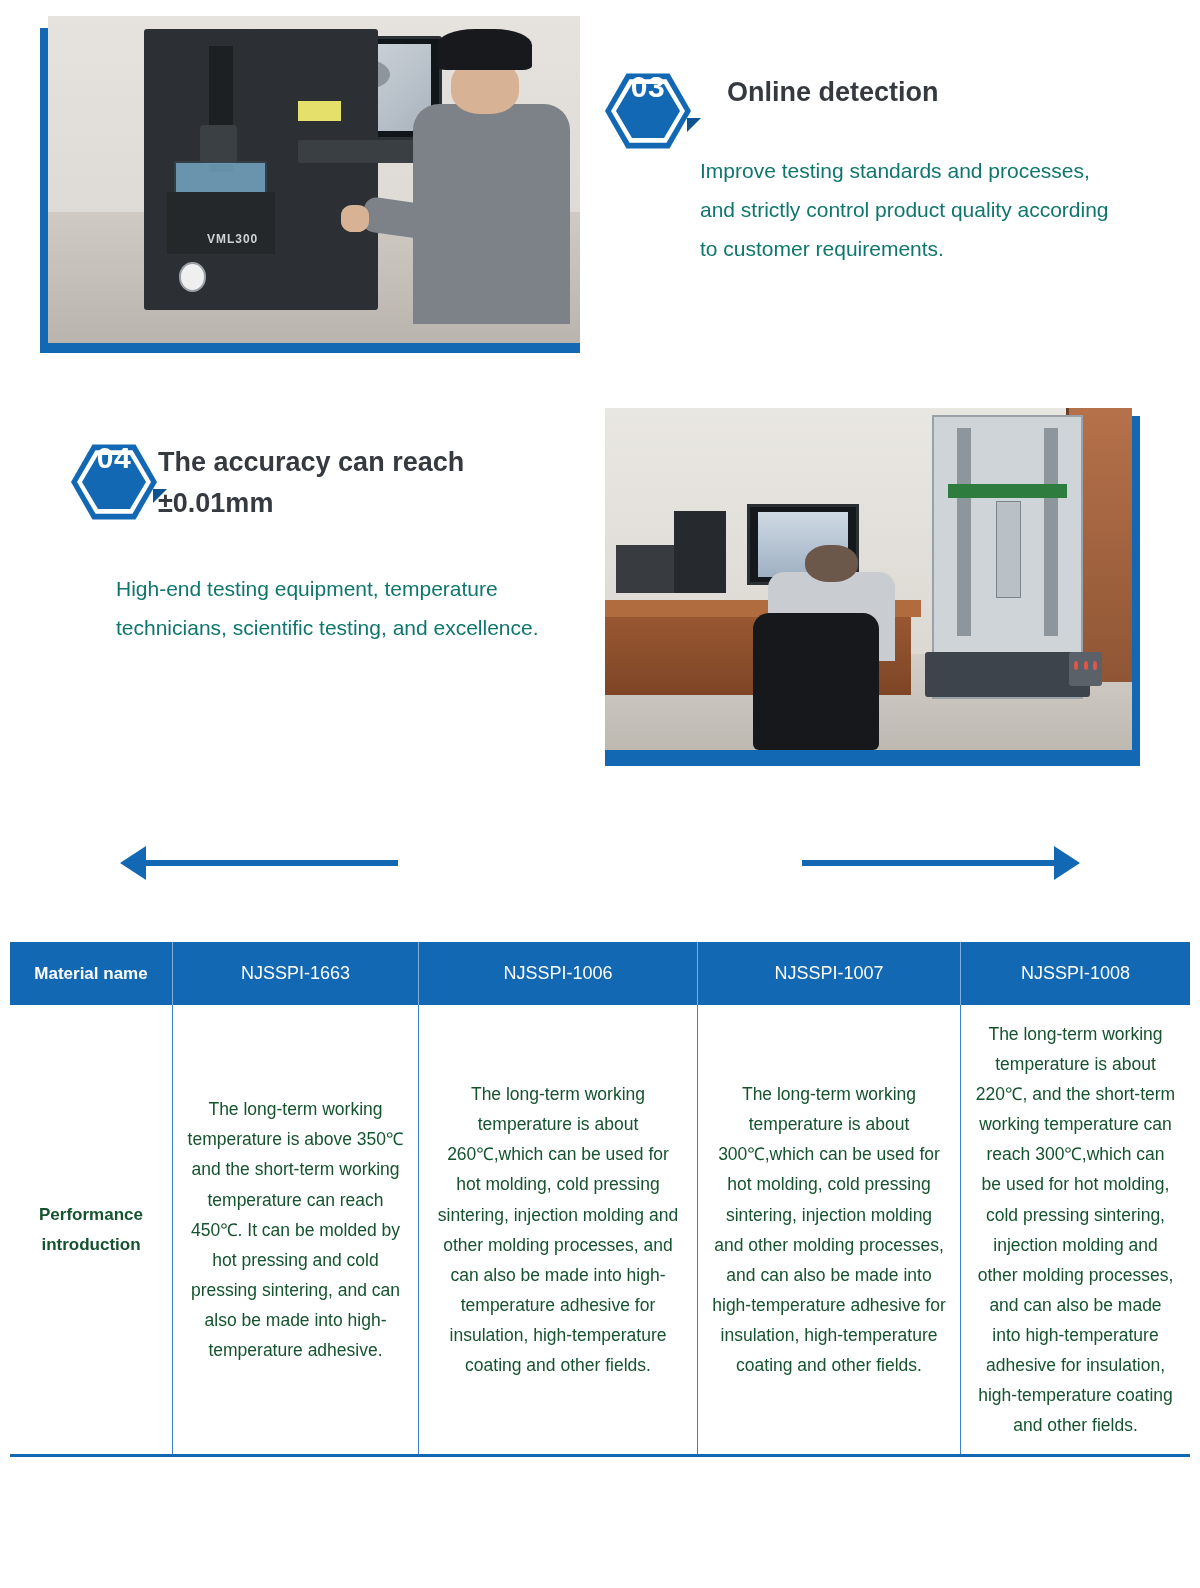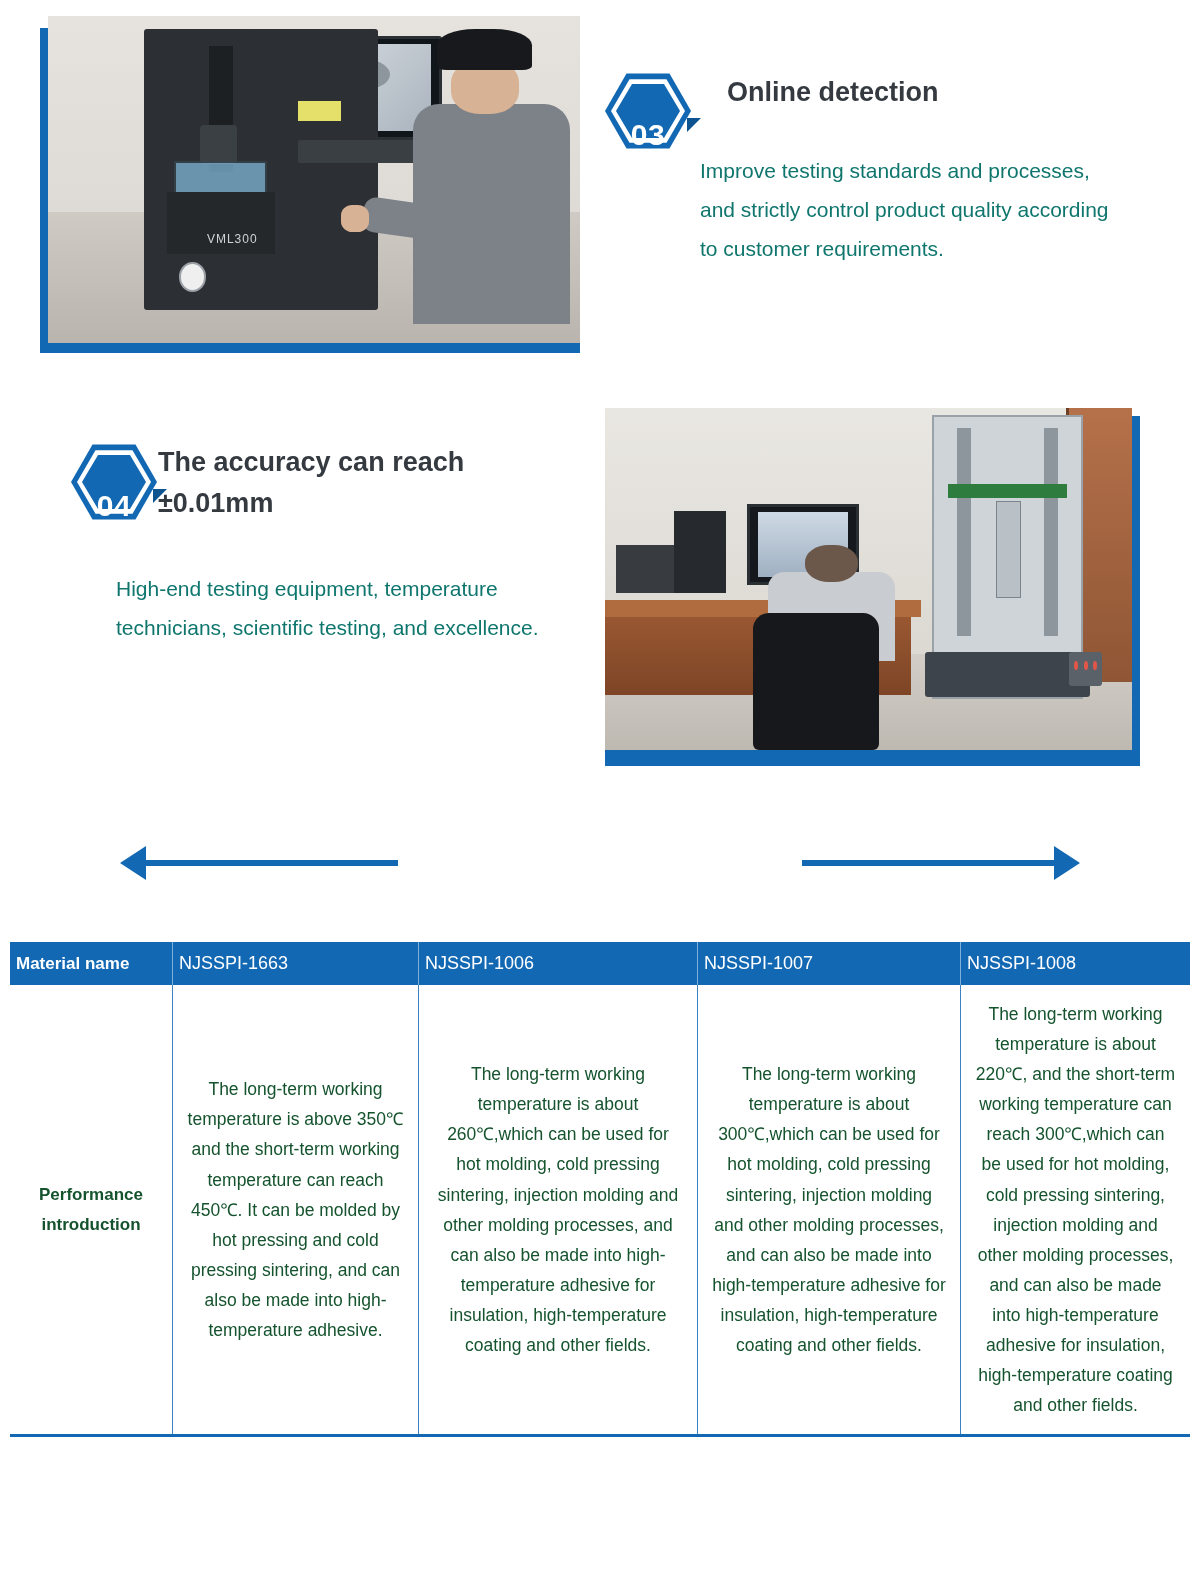--- a/index.html
+++ b/index.html
@@ -21,20 +21,21 @@
     box-sizing: border-box;
   }
   .photo-frame .accent {
     position: absolute;
     background: #1268b3;
   }
   .photo {
     position: absolute;
     overflow: hidden;
     background: #8b5cf6;
+    font-weight: bold;
   }
 
   
   #photo-block-1 { left: 40px; top: 8px; width: 540px; height: 345px; }
   #photo-block-1 .accent {
     left: 0; top: 20px; width: 540px; height: 325px;
   }
   #photo-block-1 .photo {
     left: 8px; top: 8px; width: 532px; height: 327px;
   }
@@ -95,21 +96,21 @@
   .s2-printer{ position:absolute; left:2%; top:40%; width:12%; height:14%; background:#383c41;}
   .s2-chair  { position:absolute; left:28%; top:60%; width:24%; height:40%; background:#16181b; border-radius:16px 16px 6px 6px;}
   .s2-person-h{ position:absolute; left:38%; top:40%; width:10%; height:11%; background:#6b584a; border-radius:45%;}
   .s2-person-b{ position:absolute; left:31%; top:48%; width:24%; height:26%; background:#c9ccd0; border-radius:16px 16px 0 0;}
 
   
   .badge-wrap { position: absolute; }
   .hexbadge {
     position: relative;
     width: 86px; height: 78px;
-    display: flex; align-items: flex-end; justify-content: center;
+    display: flex; align-items: flex-start; justify-content: center;
   }
   .hexbadge .hex-outer {
     position: absolute; inset: 0;
     background: #1268b3;
     clip-path: polygon(25% 2%, 75% 2%, 100% 50%, 75% 98%, 25% 98%, 0% 50%);
   }
   .hexbadge .hex-inner {
     position: absolute; inset: 6px;
     background: #ffffff;
     clip-path: polygon(25% 2%, 75% 2%, 100% 50%, 75% 98%, 25% 98%, 0% 50%);
@@ -208,23 +209,23 @@
   table.mat {
     width: 100%;
     border-collapse: collapse;
     table-layout: fixed;
   }
   table.mat thead th {
     background: #1268b3;
     color: #ffffff;
     font-weight: normal;
     font-size: 18px;
-    padding: 11px 6px;
+    padding: 21px 6px;
     border-right: 1px solid #7fb0dc;
-    text-align: left;
+    text-align: center;
   }
   table.mat thead th:last-child { border-right: none; }
   table.mat thead th.col-name { font-size: 17px; font-weight: bold; }
   table.mat tbody td {
     vertical-align: middle;
     text-align: center;
     font-size: 17.5px;
     color: #14532d;
     line-height: 1.72;
     padding: 14px 14px;

